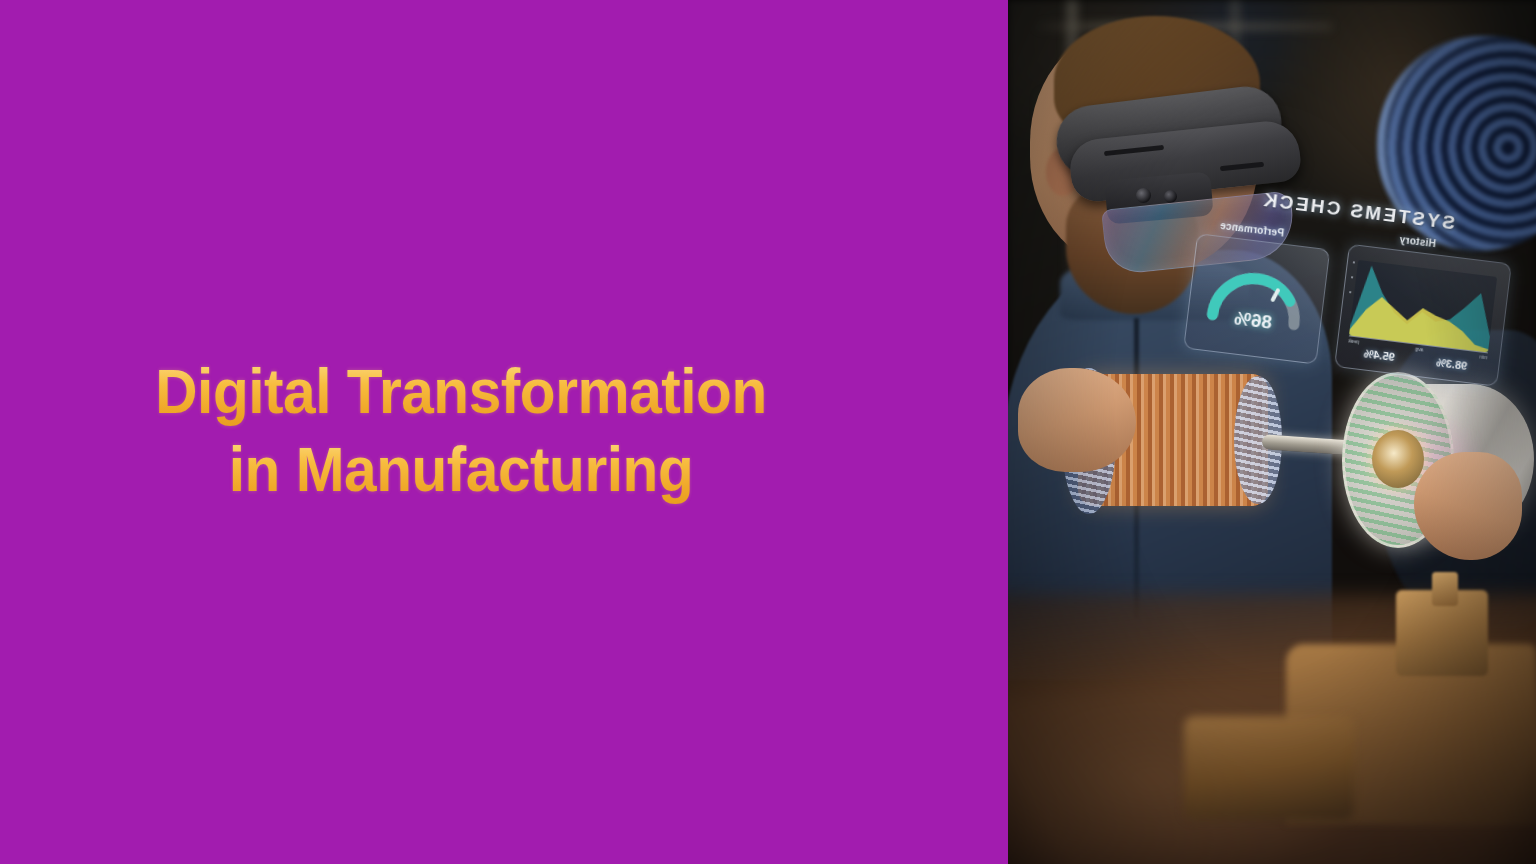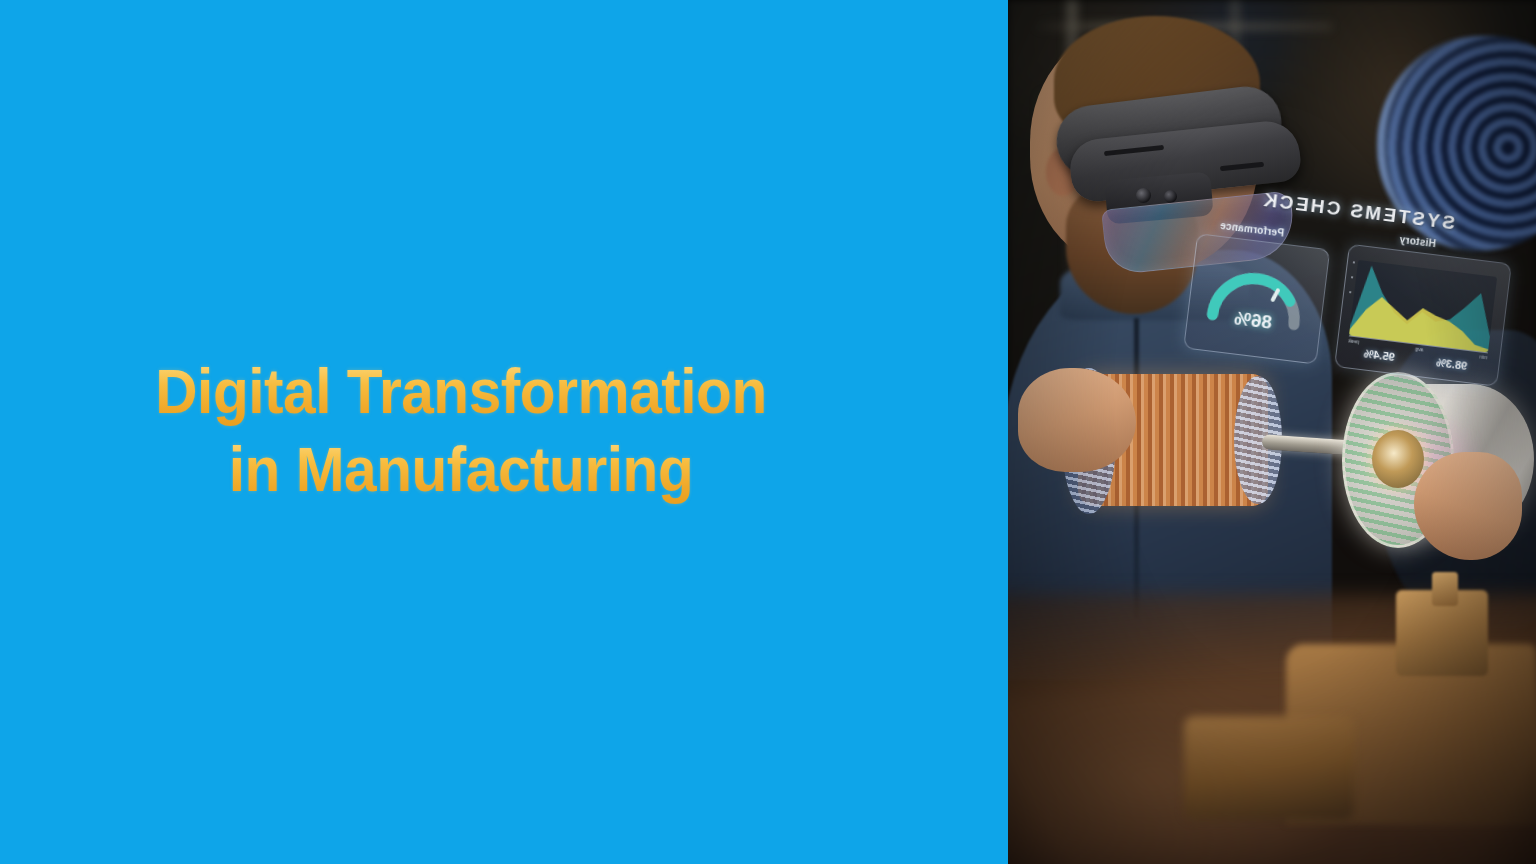--- a/index.html
+++ b/index.html
@@ -15,21 +15,21 @@
     width:1536px; height:864px;
     background:#000000;
     overflow:hidden;
   }
 
   
   .title-panel {
     position:absolute;
     left:0; top:0;
     width:1008px; height:864px;
-    background:#0ea5e9;
+    background:#a21caf;
     overflow:hidden;
   }
   .title-block {
     position:absolute;
     left:0; top:352px;
     width:1008px;
     text-align:center;
     padding-right:86px;
   }
   .title-line {

